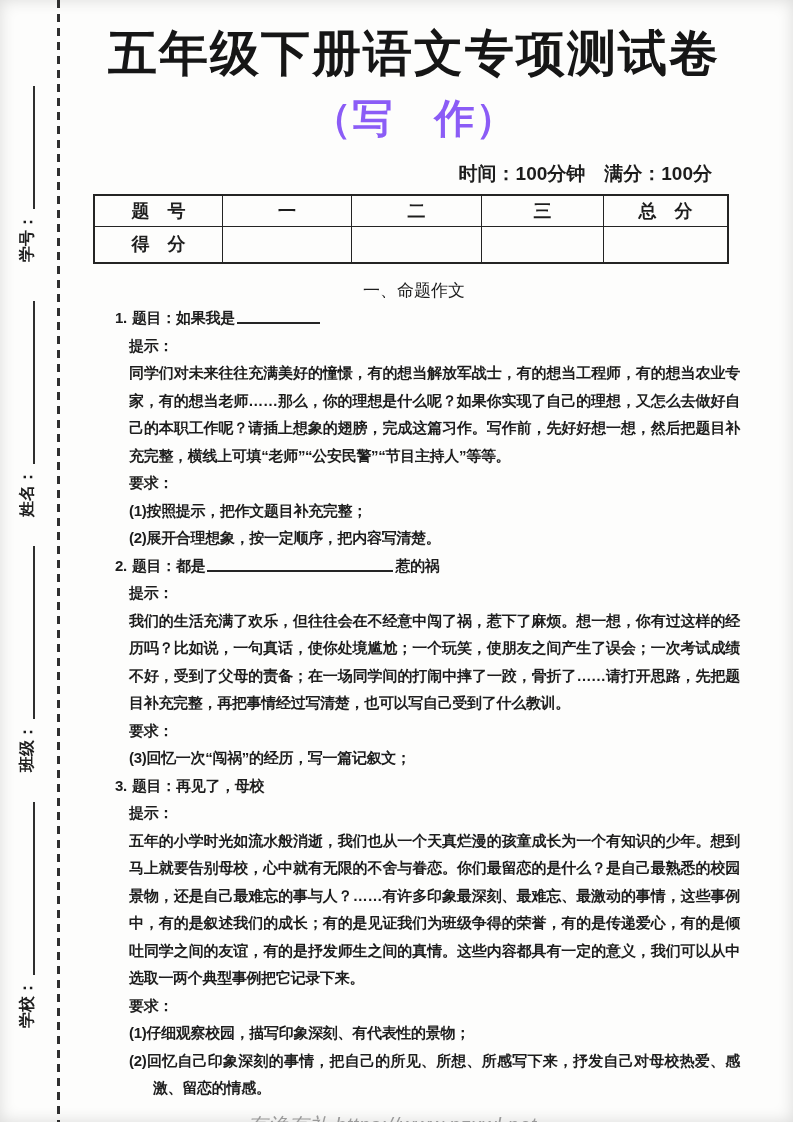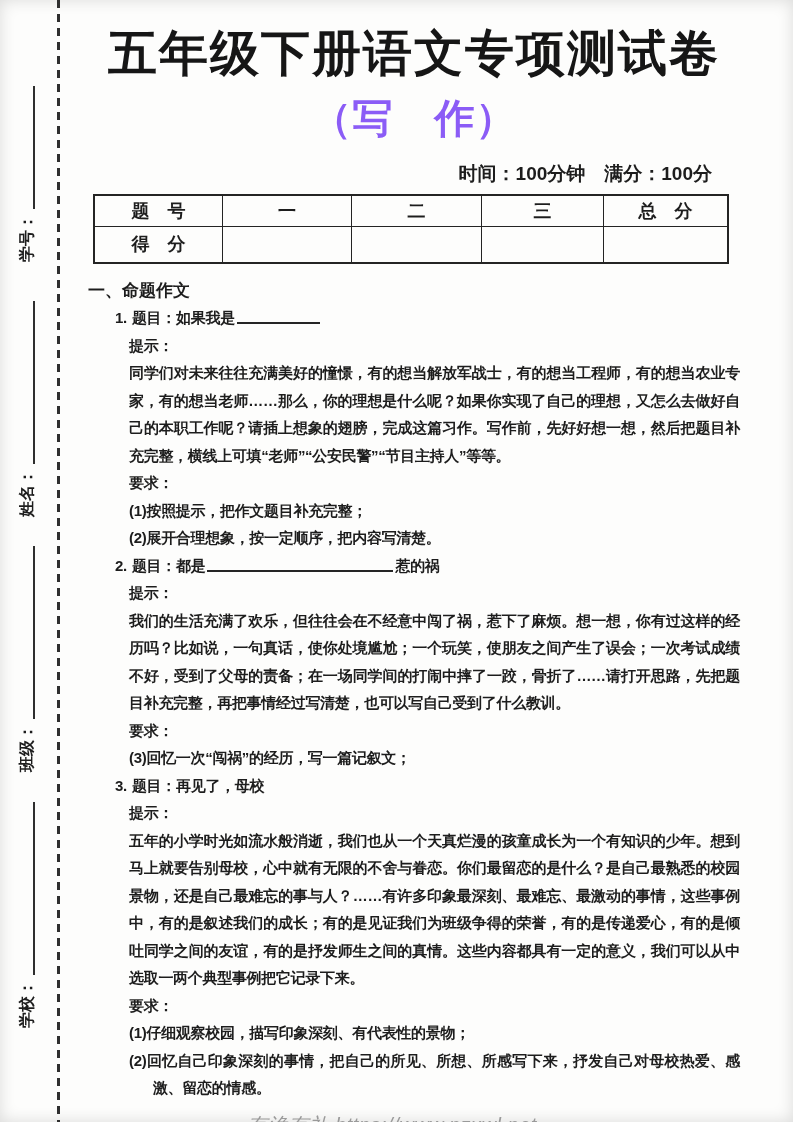--- a/index.html
+++ b/index.html
@@ -40,21 +40,21 @@
   }
   table.score td{
     border:1.6px solid #242424;text-align:center;vertical-align:middle;
     font-size:18px;font-weight:700;padding:0;
   }
   tr.r1 td{height:30px;}
   tr.r2 td{height:35px;}
   .c1{width:127px;}.c2{width:128px;}.c3{width:129px;}.c4{width:121px;}.c5{width:123px;}
 
   .body{margin-top:13px;font-size:15px;line-height:27.5px;font-weight:700;letter-spacing:-0.3px;}
-  .section-heading{font-size:17px;font-weight:700;letter-spacing:0;}
+  .section-heading{font-size:17px;font-weight:400;letter-spacing:0;text-align:center;}
   .q-title{padding-left:27px;}
   .q-num{margin-right:5px;}
   .blank{display:inline-block;height:13px;border-bottom:2px solid #252525;margin:0 2px -1px 2px;}
   .blank-w1{width:83px;}
   .blank-w2{width:186px;}
   .q-row{display:flex;padding-left:41px;flex-direction:column;}
   .q-label{flex:none;}
   .q-text{flex:1;text-align:justify;}
   .req-item{padding-left:24px;text-indent:-24px;text-align:justify;}
 

